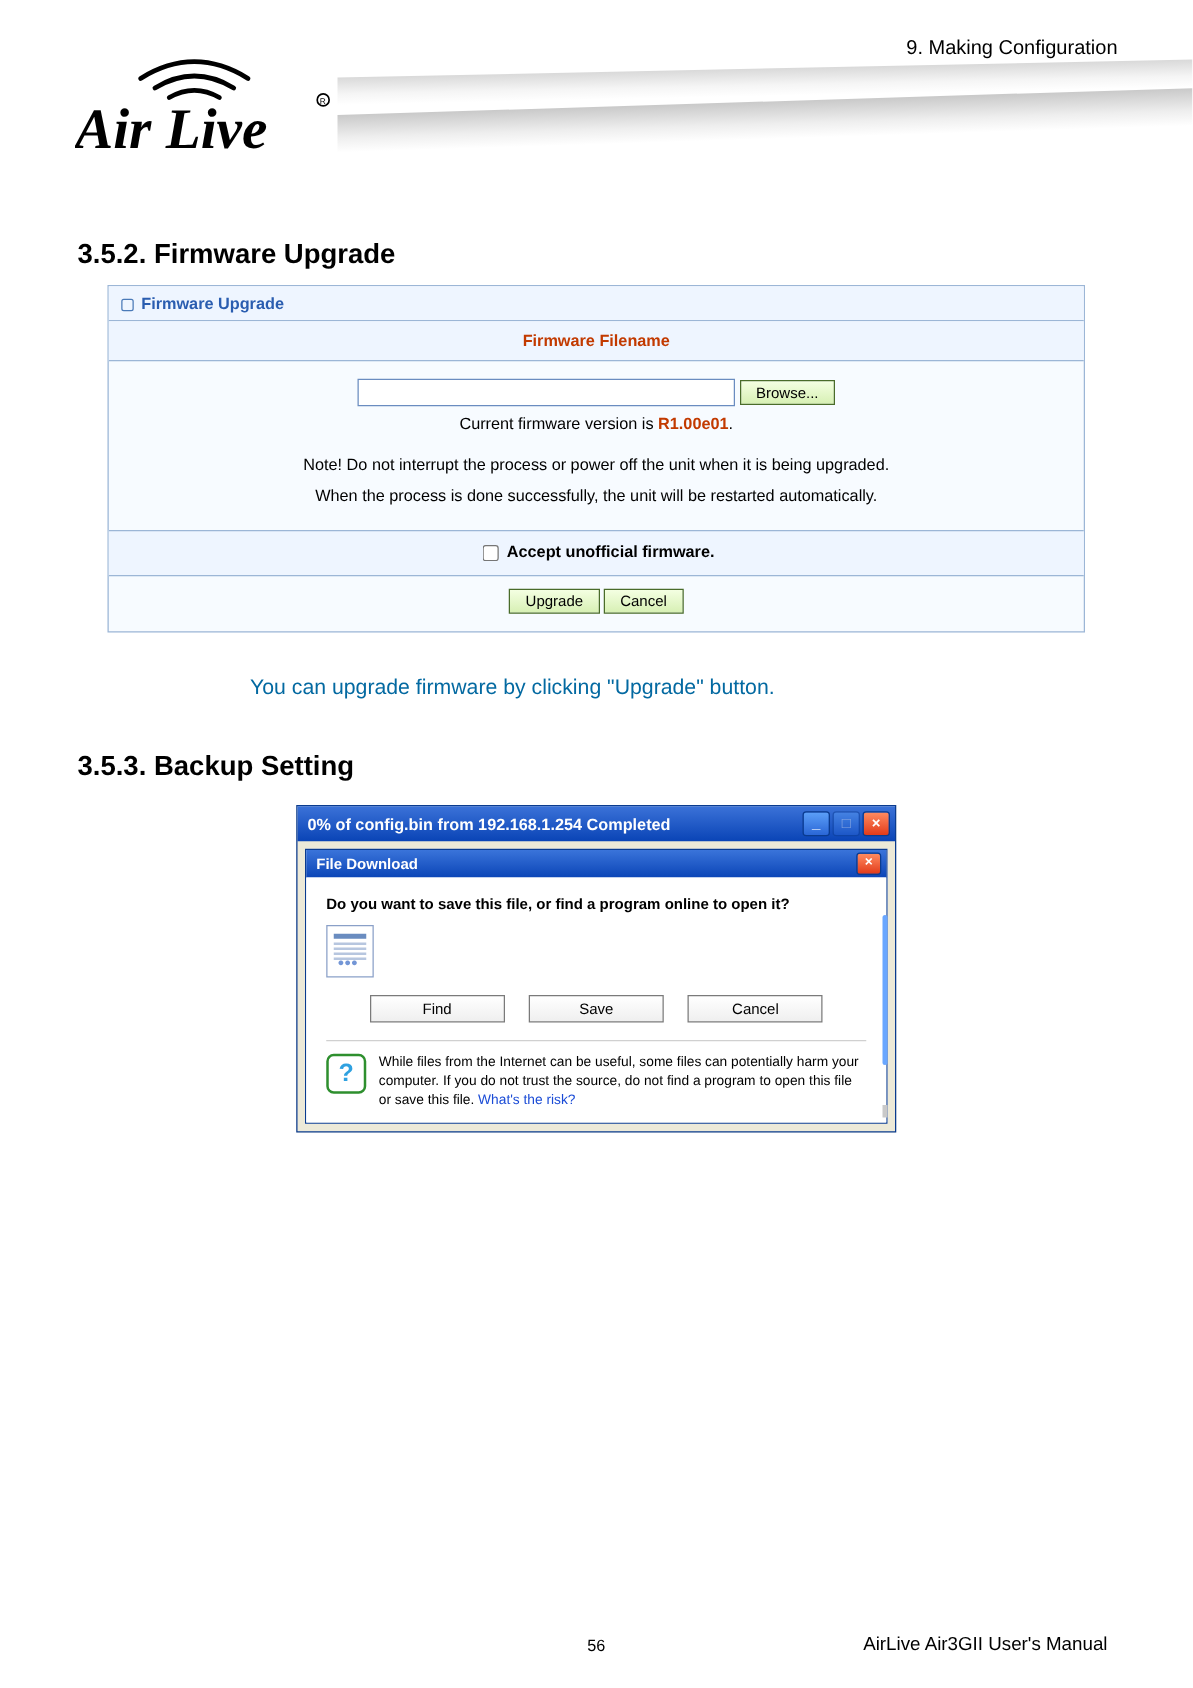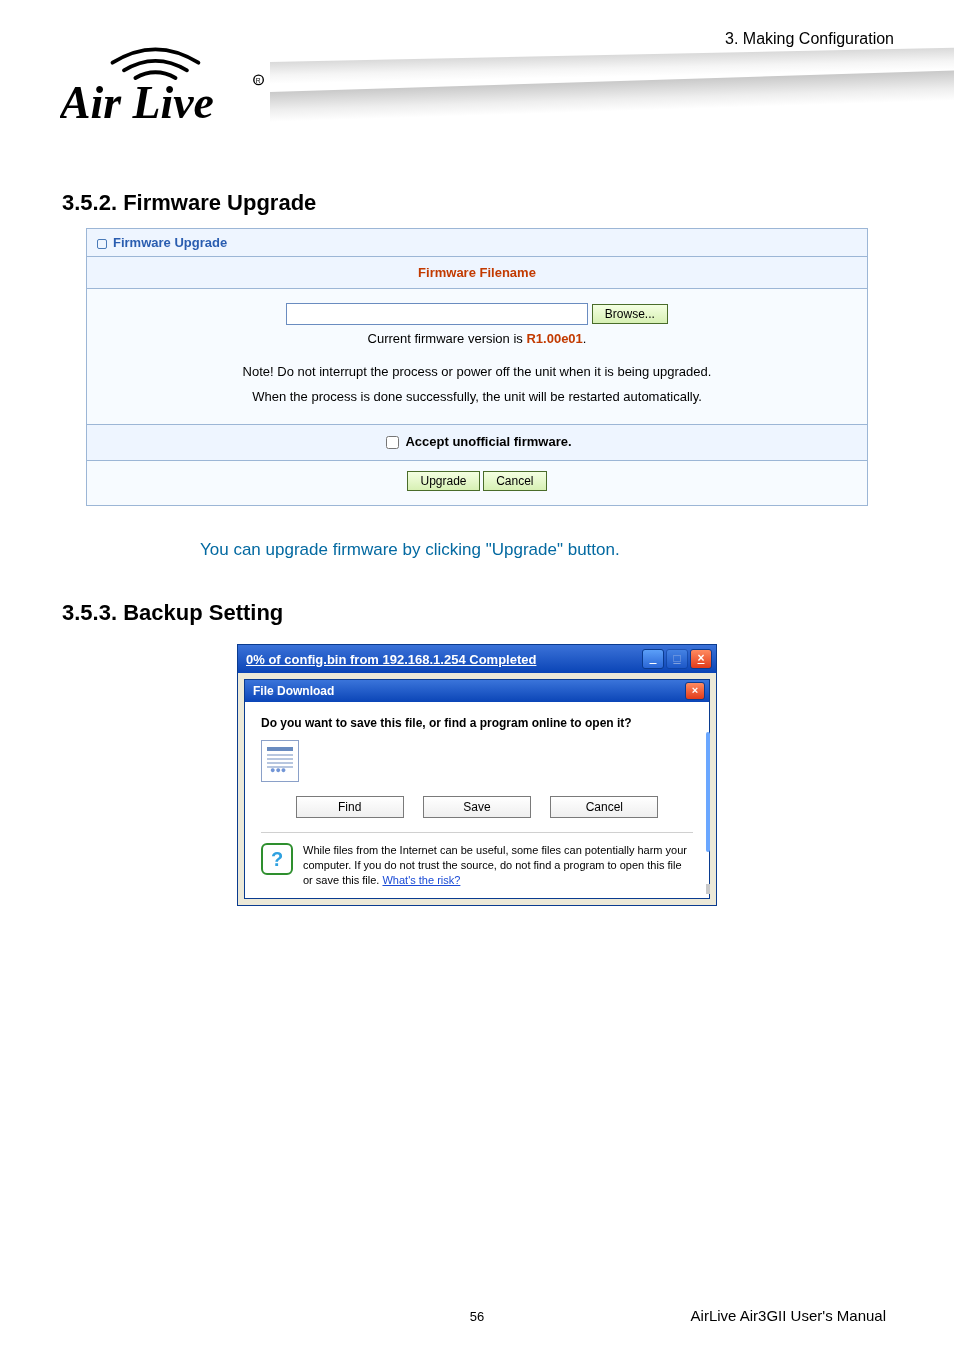--- a/index.html
+++ b/index.html
@@ -157,21 +157,20 @@
   .win-title {
     height: 28px;
     background: linear-gradient(#3b72d8,#0a44b6);
     color:#fff;
     font-weight:bold;
     font-size:13px;
     display:flex;
     align-items:center;
     padding: 0 4px 0 8px;
     justify-content: space-between;
-    text-decoration: underline;
   }
   .win-title .caption { flex:1; }
   .win-ctl { display:flex; gap:2px; }
   .win-ctl .ctl {
     width:20px; height:18px;
     background: linear-gradient(#5b9ff8,#2a66d6);
     border:1px solid #0a3b8f;
     border-radius:3px;
     color:#fff;
     font-size:12px;
@@ -269,21 +268,21 @@
     position:relative;
     background:#fff;
   }
   .warn-icon:after {
     content:"?";
     position:absolute; inset:0;
     display:flex; align-items:center; justify-content:center;
     color:#2fa1e0; font-weight:bold; font-size:20px;
   }
   .dlg-warn .txt { font-size:11px; line-height:1.35; }
-  .dlg-warn .txt a { color:#1a4bd6; text-decoration:underline; cursor:pointer;text-align:center; }
+  .dlg-warn .txt a { color:#1a4bd6; cursor:pointer;text-align:center; }
   
   .footer {
     position:absolute;
     bottom: 26px;
     left:0; right:0;
     display:flex;
     justify-content: space-between;
     padding: 0 68px;
     font-size:15px;
   }
@@ -294,21 +293,21 @@
     font-size:13px;
   }
 </style>
 </head>
 <body>
 
 <div class="page">
   <div class="header">
     <div class="stripe1"></div>
     <div class="stripe2"></div>
-    <div class="header-right-text">3. Making Configuration</div>
+    <div class="header-right-text">9. Making Configuration</div>
     <div class="logo">
       <svg viewBox="0 0 220 100" width="210" height="100">
         <g fill="none" stroke="#000" stroke-width="4" stroke-linecap="round">
           <path d="M55 34 q45 -28 90 0"></path>
           <path d="M67 42 q33 -20 66 0"></path>
           <path d="M79 50 q21 -12 42 0"></path>
         </g>
         <text x="0" y="92" font-family="Georgia, 'Times New Roman', serif" font-size="48" font-weight="bold" font-style="italic" fill="#000">Air Live</text>
         <circle cx="208" cy="52" r="5" fill="none" stroke="#000" stroke-width="1.4"></circle>
         <text x="205.1" y="55.5" font-size="7" fill="#000">R</text>

